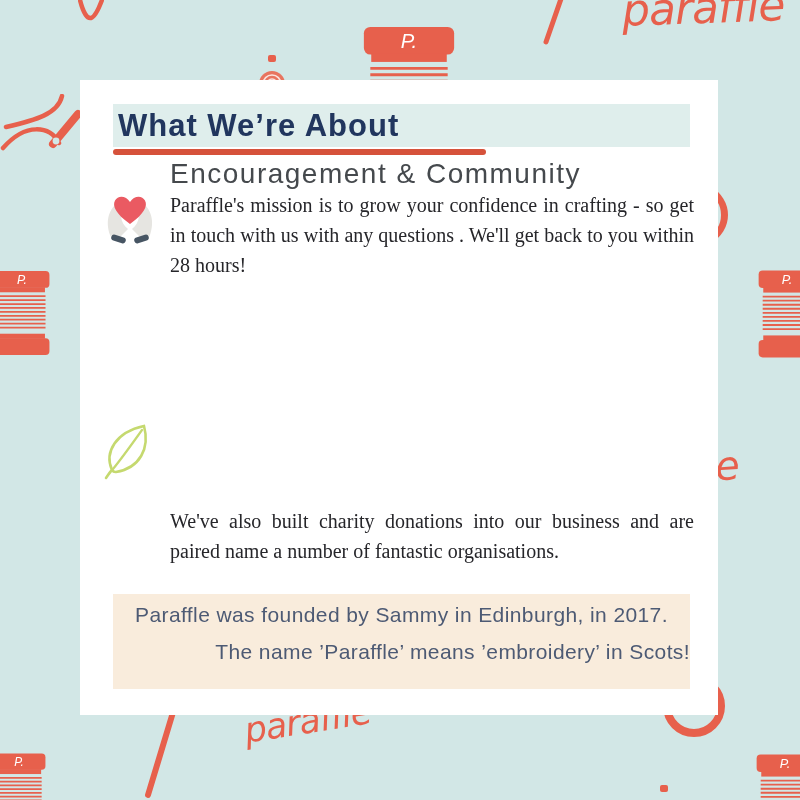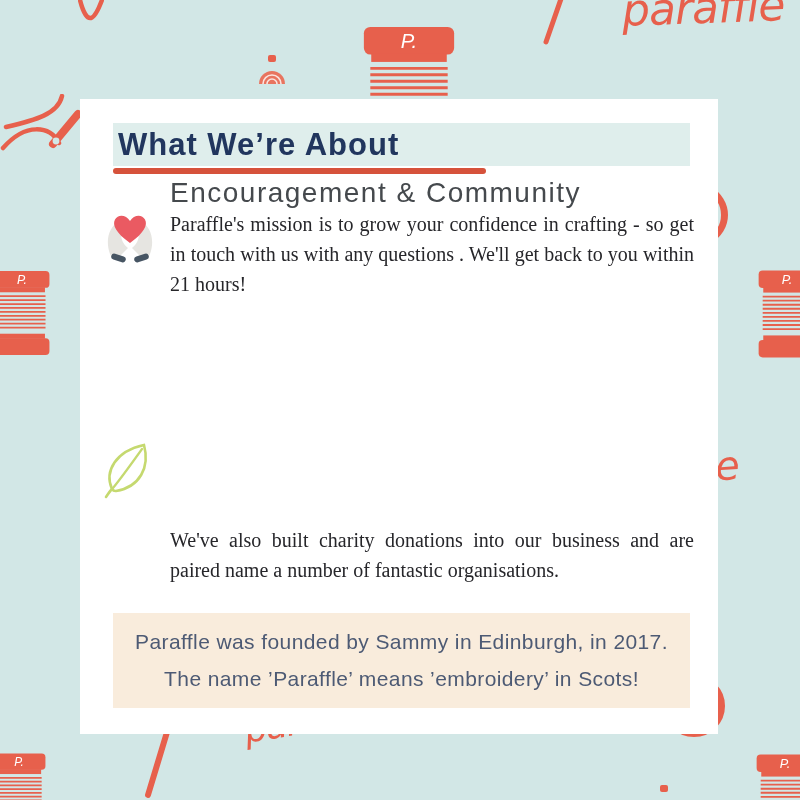--- a/index.html
+++ b/index.html
@@ -9,21 +9,21 @@
     font-family:"Liberation Sans",sans-serif;
   }
   .deco{position:absolute;z-index:1;}
   .brand{
     position:absolute;z-index:1;color:var(--coral,#e7604c);
     font-family:"DejaVu Sans",sans-serif;font-style:italic;
     letter-spacing:-1px;white-space:nowrap;line-height:1;
   }
   .card{
     position:absolute;left:80px;top:80px;width:638px;height:635px;
-    background:#ffffff;z-index:5;margin-top:19px;
+    background:#ffffff;z-index:5;
   }
   .title-strip{
     position:absolute;left:33px;top:24px;width:577px;height:43px;
     background:var(--header-strip,#dfeeec);
     display:flex;align-items:center;
   }
   .title{
     margin:0;padding-left:5px;font-size:31px;font-weight:bold;
     letter-spacing:1px;color:var(--title-navy,#21365e);
   }
@@ -46,22 +46,22 @@
   #p1{top:110px;} #p2{top:262px;} #p3{top:334px;} #p4{top:426px;}
   .card-icon{position:absolute;}
   .hands-icon{left:18px;top:106px;}
   .leaf-icon{left:20px;top:340px;}
   .footer{
     position:absolute;left:33px;top:514px;width:577px;height:95px;
     background:var(--footer-bg,#f9ecdc);text-align:center;
     color:var(--footer-text,#4d5a74);font-size:21px;letter-spacing:.4px;
   }
   .footer p{margin:0;}
-  #footer-line1{padding-top:17px;}
-  #footer-line2{padding-top:13px;}
+  #footer-line1{padding-top:9px;}
+  #footer-line2{padding-top:13px;text-align:right;}
   .spool-monogram{font-family:"Liberation Sans",sans-serif;}
 </style>
 </head>
 <body>
 
 <div class="stage">
 
   <svg width="0" height="0" style="position:absolute" aria-hidden="true">
     <defs>
       <symbol id="spool-shape" viewBox="0 0 100 152">
@@ -155,21 +155,21 @@
     <h2 class="sec-heading" id="sec1-heading">Encouragement &amp; Community</h2>
 
     <svg class="card-icon hands-icon" width="64" height="64" viewBox="0 0 64 64">
       <path d="M21 16 C11 22 7 35 12 49 C14 54 18 55 21 52 L30 43 C22 37 21 26 26 18 Z" fill="#e6e5e1"></path>
       <path d="M43 16 C53 22 57 35 52 49 C50 54 46 55 43 52 L34 43 C42 37 43 26 38 18 Z" fill="#e6e5e1"></path>
       <rect x="13" y="50" width="15" height="6" rx="3" fill="#475563" transform="rotate(18 20.5 53)"></rect>
       <rect x="36" y="50" width="15" height="6" rx="3" fill="#475563" transform="rotate(-18 43.5 53)"></rect>
       <path d="M32 38 C18 28 14 20 17 14.5 C20 9 28 9.5 32 16 C36 9.5 44 9 47 14.5 C50 20 46 28 32 38 Z" fill="#ea5a62"></path>
     </svg>
 
-    <p class="body" id="p1">Paraffle's mission is to grow your confidence in crafting - so get in touch with us with any questions . We'll get back to you within 21 hours!</p>
+    <p class="body" id="p1">Paraffle's mission is to grow your confidence in crafting - so get in touch with us with any questions . We'll get back to you within 28 hours!</p>
 
 
 
     <svg class="card-icon leaf-icon" width="60" height="62" viewBox="0 0 60 62">
       <path d="M12 50 C4 32 16 12 44 6 C50 28 40 48 16 52 C14.4 52.2 13 51.6 12 50 Z" fill="none" stroke="#c5d96f" stroke-width="2.6" stroke-linecap="round"></path>
       <path d="M6 58 C8 55 10 52 12 50" fill="none" stroke="#c5d96f" stroke-width="2.6" stroke-linecap="round"></path>
       <path d="M13 49 C22 38 32 24 42 10" fill="none" stroke="#c5d96f" stroke-width="2.2" stroke-linecap="round"></path>
     </svg>
 
 

